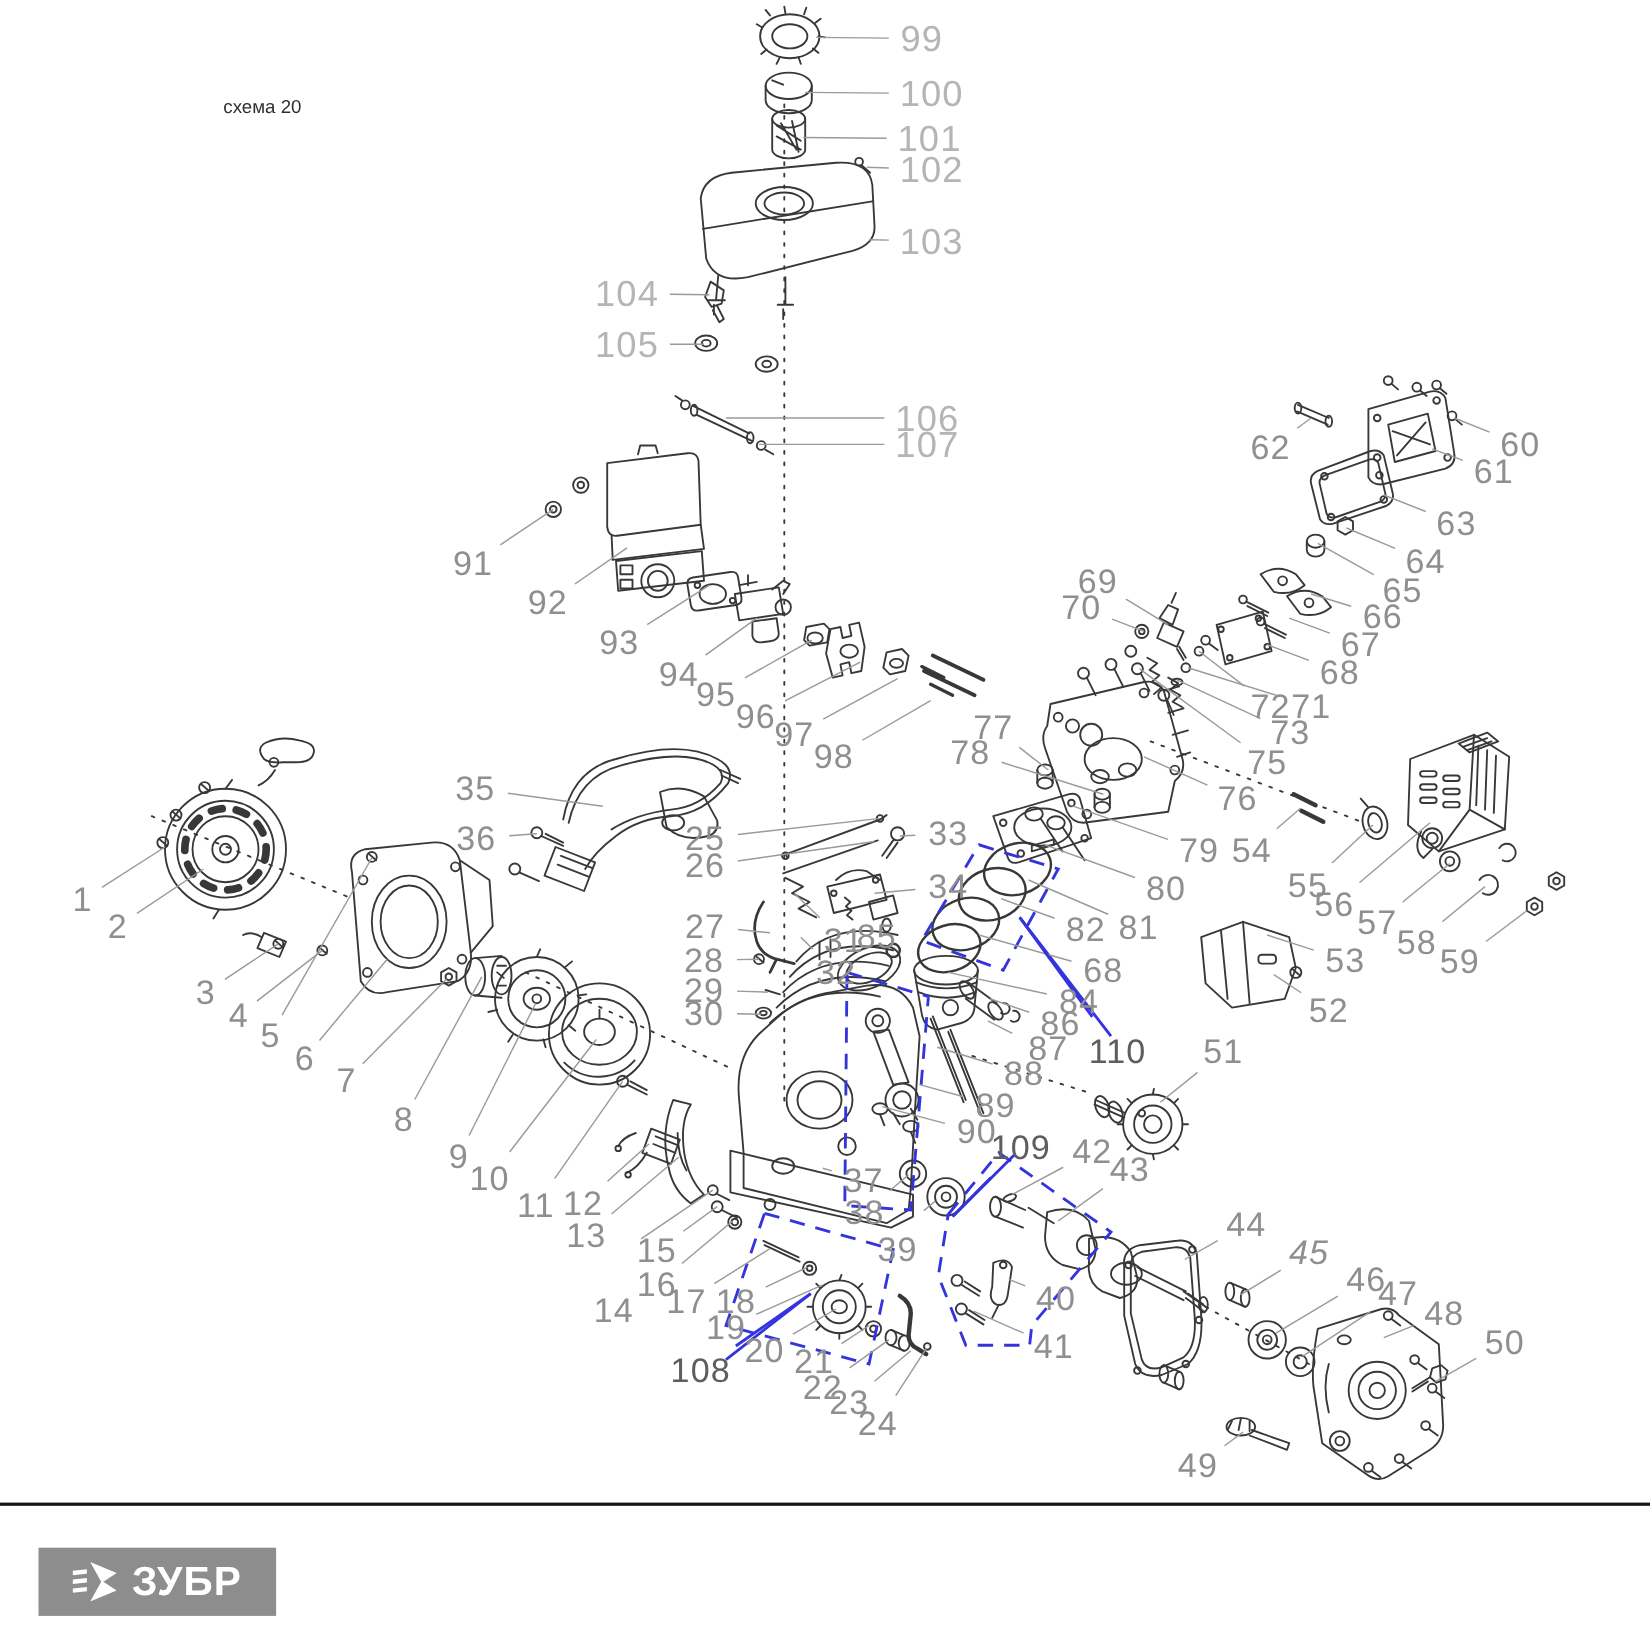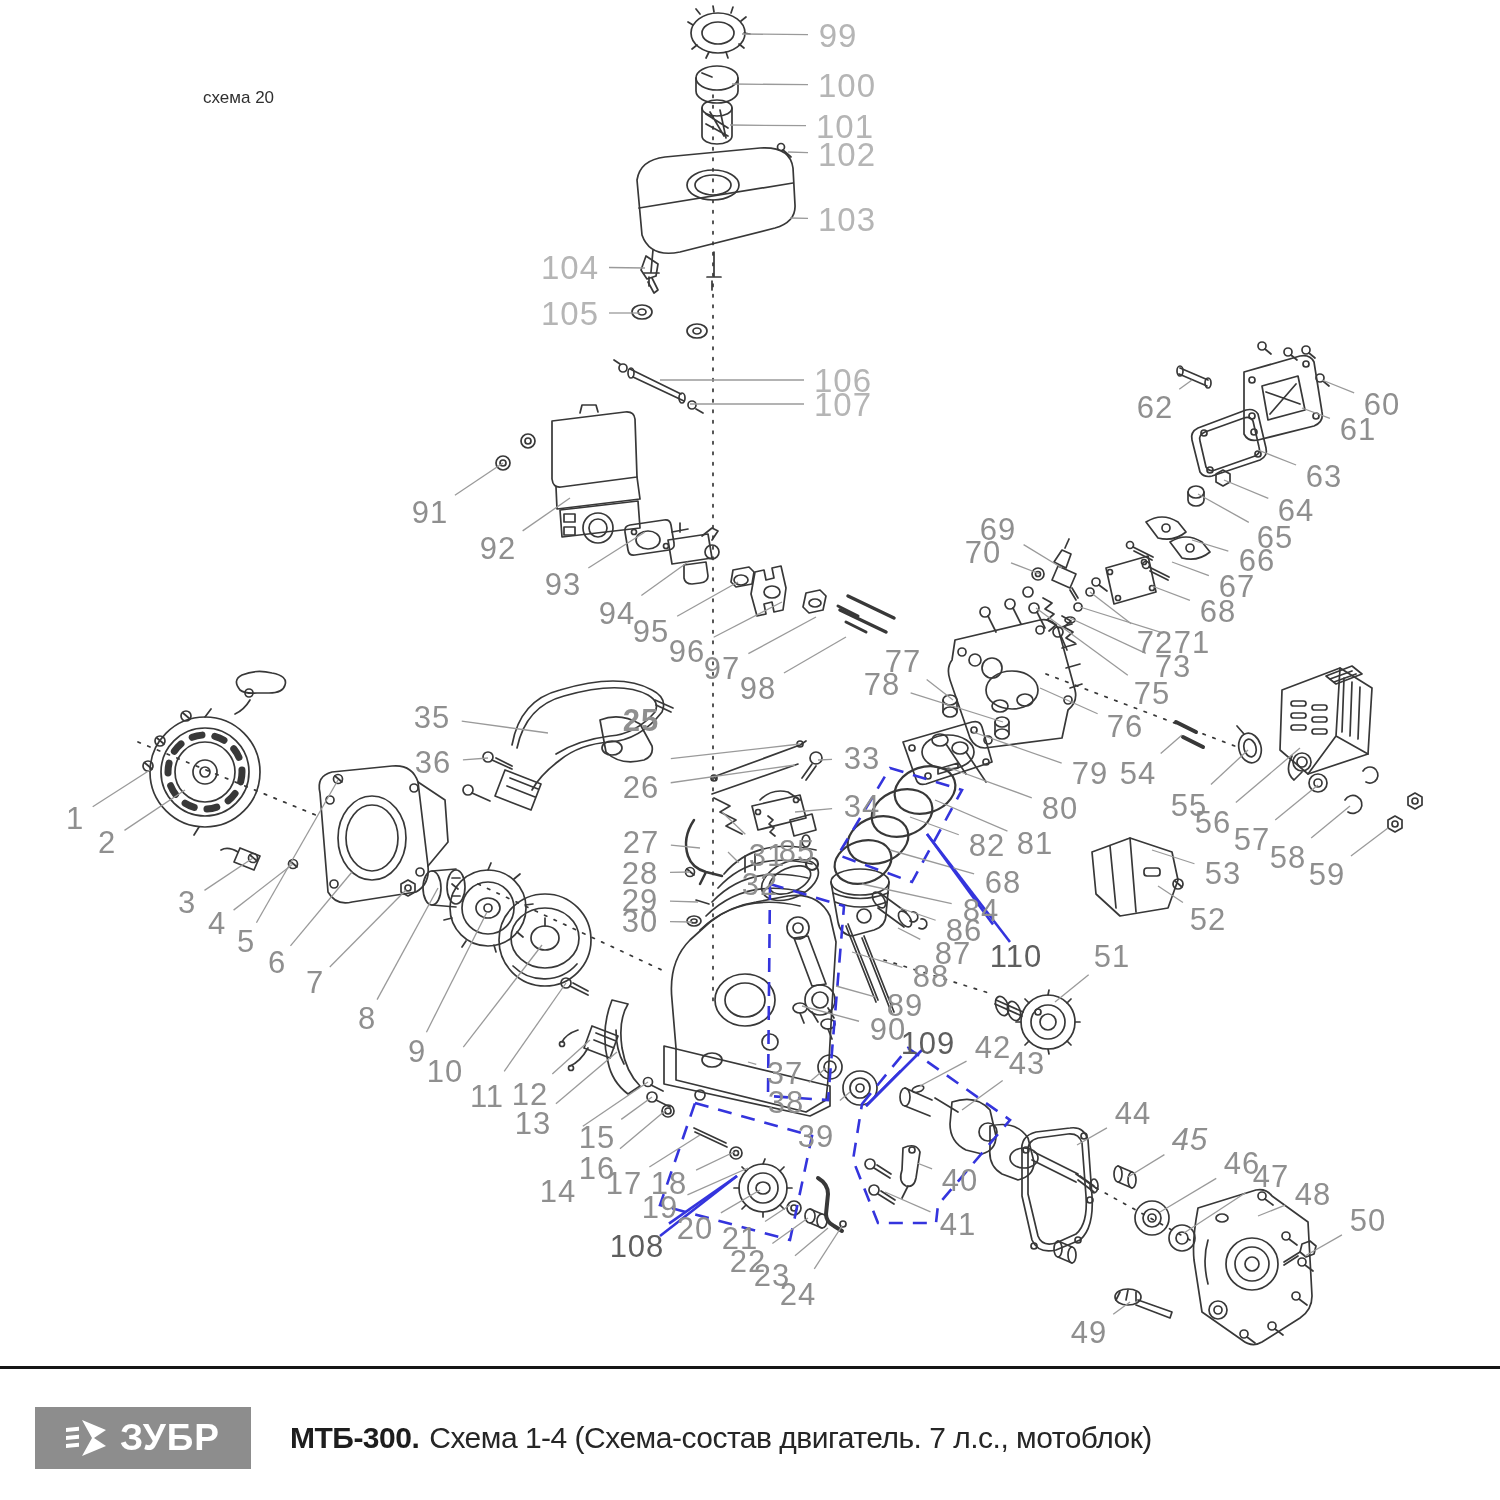--- a/index.html
+++ b/index.html
@@ -766,21 +766,21 @@
       <div class="callout regular" style="left: 597px; top: 1137px;">15</div>
       <div class="callout regular" style="left: 597px; top: 1168px;">16</div>
       <div class="callout regular" style="left: 624px; top: 1183px;">17</div>
       <div class="callout regular" style="left: 669px; top: 1183px;">18</div>
       <div class="callout regular" style="left: 660px; top: 1207px;">19</div>
       <div class="callout regular" style="left: 695px; top: 1228px;">20</div>
       <div class="callout regular" style="left: 740px; top: 1238px;">21</div>
       <div class="callout regular" style="left: 748px; top: 1261px;">22</div>
       <div class="callout regular" style="left: 772px; top: 1275px;">23</div>
       <div class="callout regular" style="left: 798px; top: 1294px;">24</div>
-      <div class="callout regular" style="left: 641px; top: 720px; font-weight: bold;">25</div>
+      <div class="callout regular" style="left: 641px; top: 762px;">25</div>
       <div class="callout regular" style="left: 641px; top: 787px;">26</div>
       <div class="callout regular" style="left: 641px; top: 842px;">27</div>
       <div class="callout regular" style="left: 640px; top: 873px;">28</div>
       <div class="callout regular" style="left: 640px; top: 900px;">29</div>
       <div class="callout regular" style="left: 640px; top: 921px;">30</div>
       <div class="callout regular" style="left: 767px; top: 855px;">31</div>
       <div class="callout regular" style="left: 760px; top: 884px;">32</div>
       <div class="callout regular" style="left: 862px; top: 758px;">33</div>
       <div class="callout regular" style="left: 862px; top: 806px;">34</div>
       <div class="callout regular" style="left: 432px; top: 717px;">35</div>
@@ -866,18 +866,14 @@
       <svg width="46" height="36" viewBox="0 0 46 36">
         <g fill="#ffffff">
           <rect x="0" y="8" width="13" height="4" transform="skewY(-6)"></rect>
           <rect x="0" y="16" width="13" height="4" transform="skewY(-6)"></rect>
           <rect x="0" y="24" width="13" height="4" transform="skewY(-6)"></rect>
           <polygon points="16,0 40,10 28,18 40,26 16,36 26,18"></polygon>
         </g>
       </svg>
       <span class="brand-text">ЗУБР</span>
     </div>
-    <div class="doc-title">
-      <span class="bold">МТБ-300.</span>
-      <span class="rest">Схема 1-4 (Схема-состав двигатель. 7 л.с., мотоблок)</span>
-    </div>
   </div>
 </div>
 
 </body></html>

